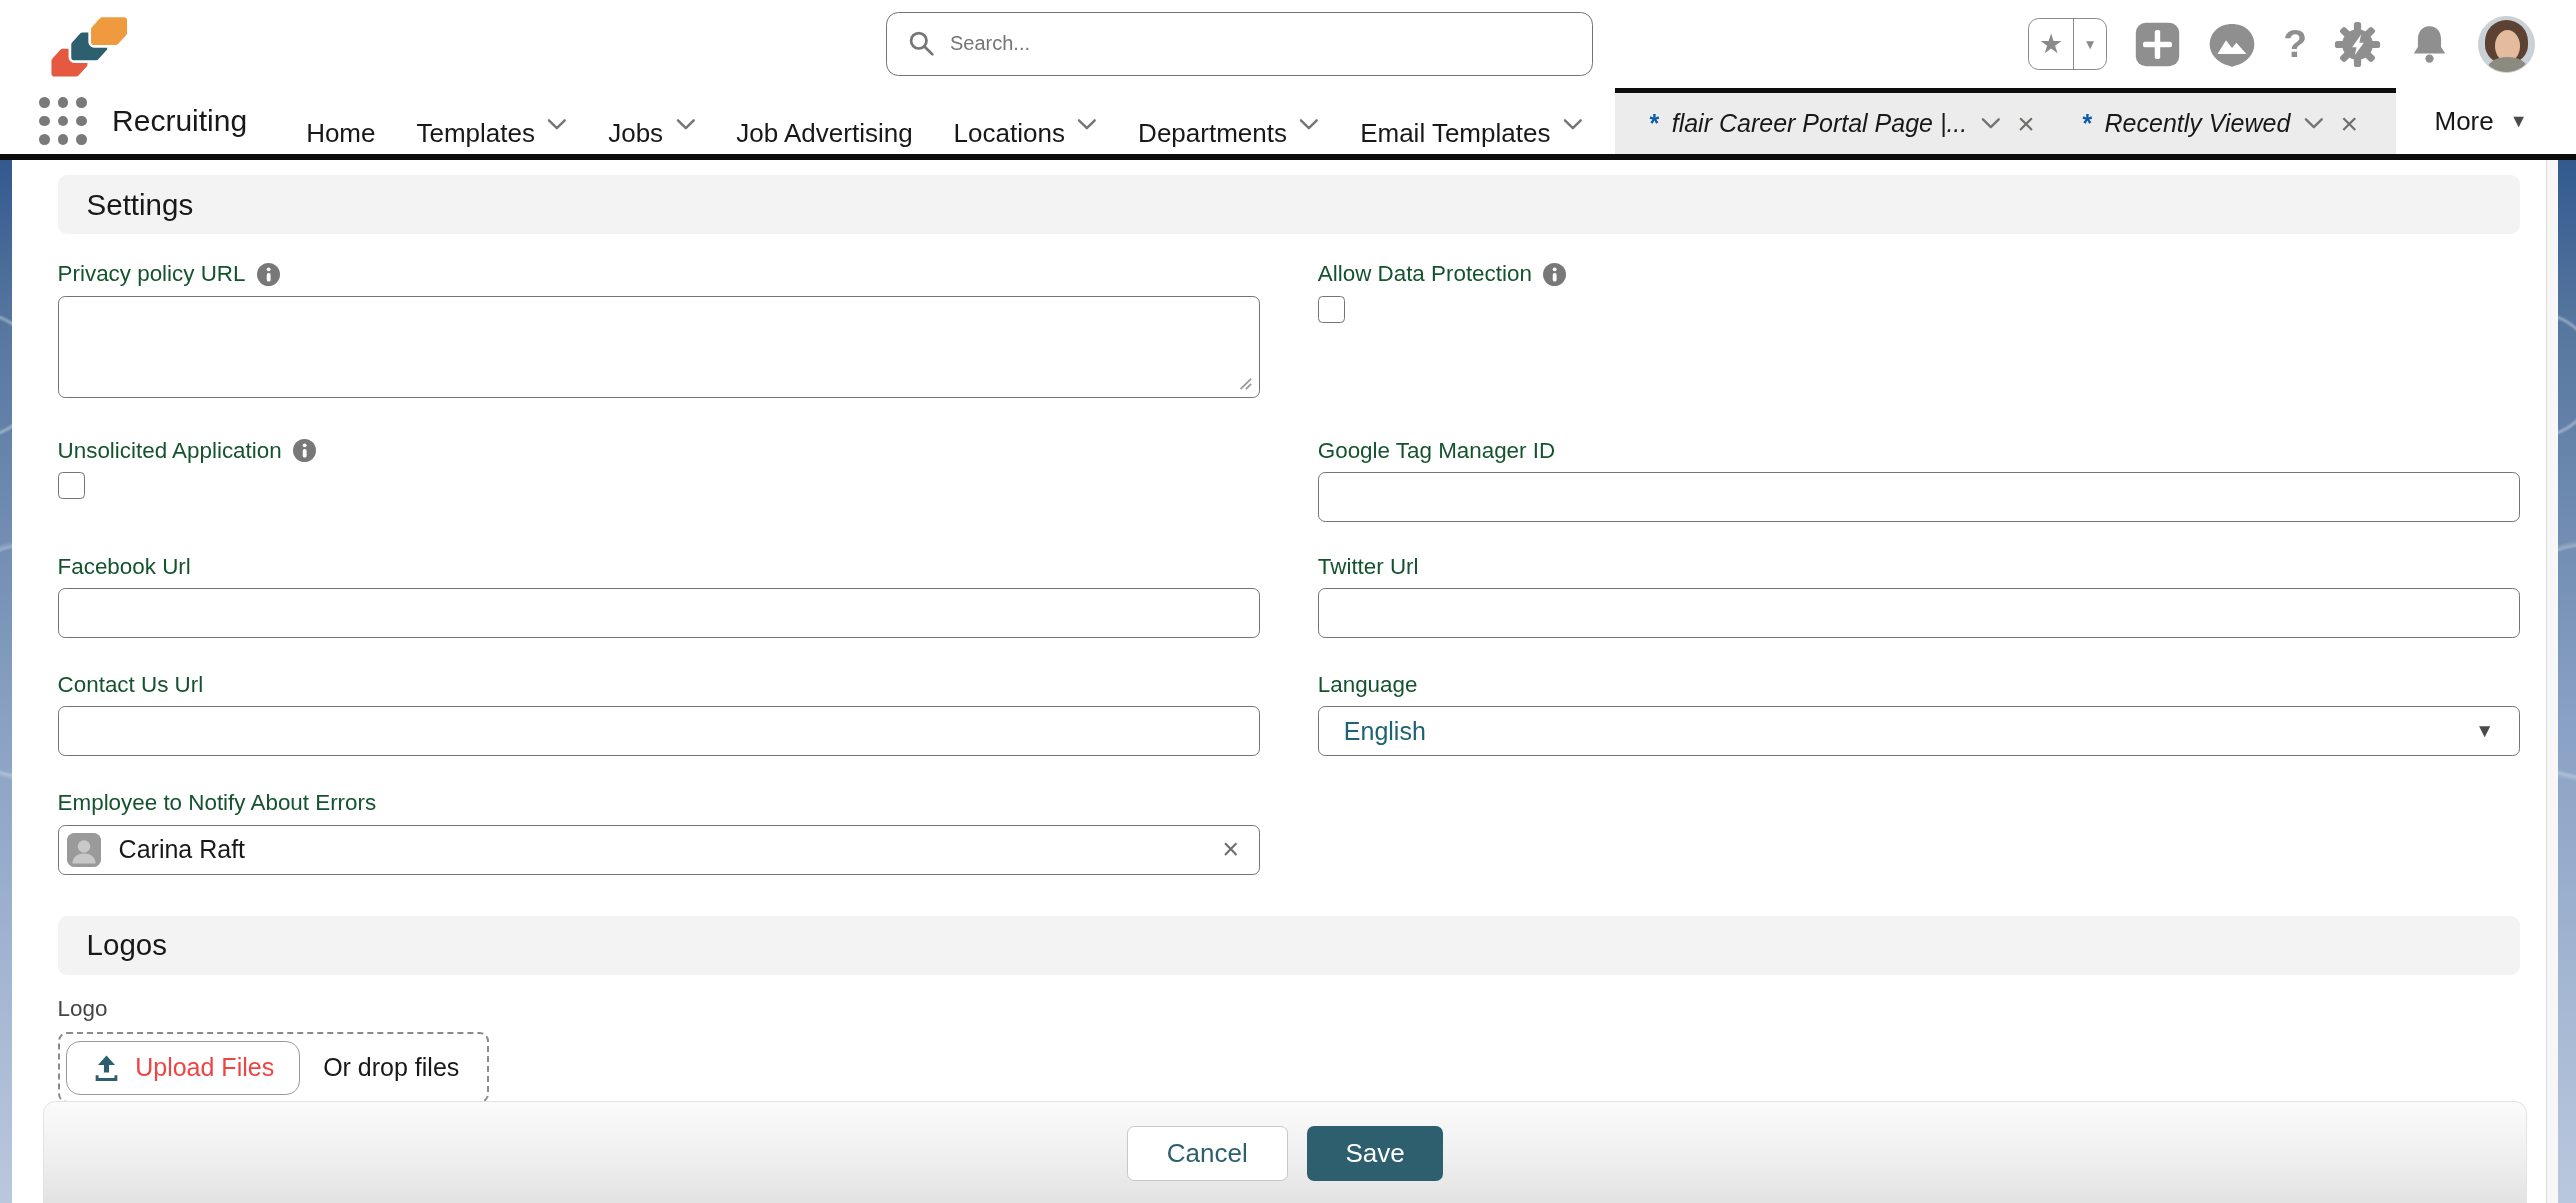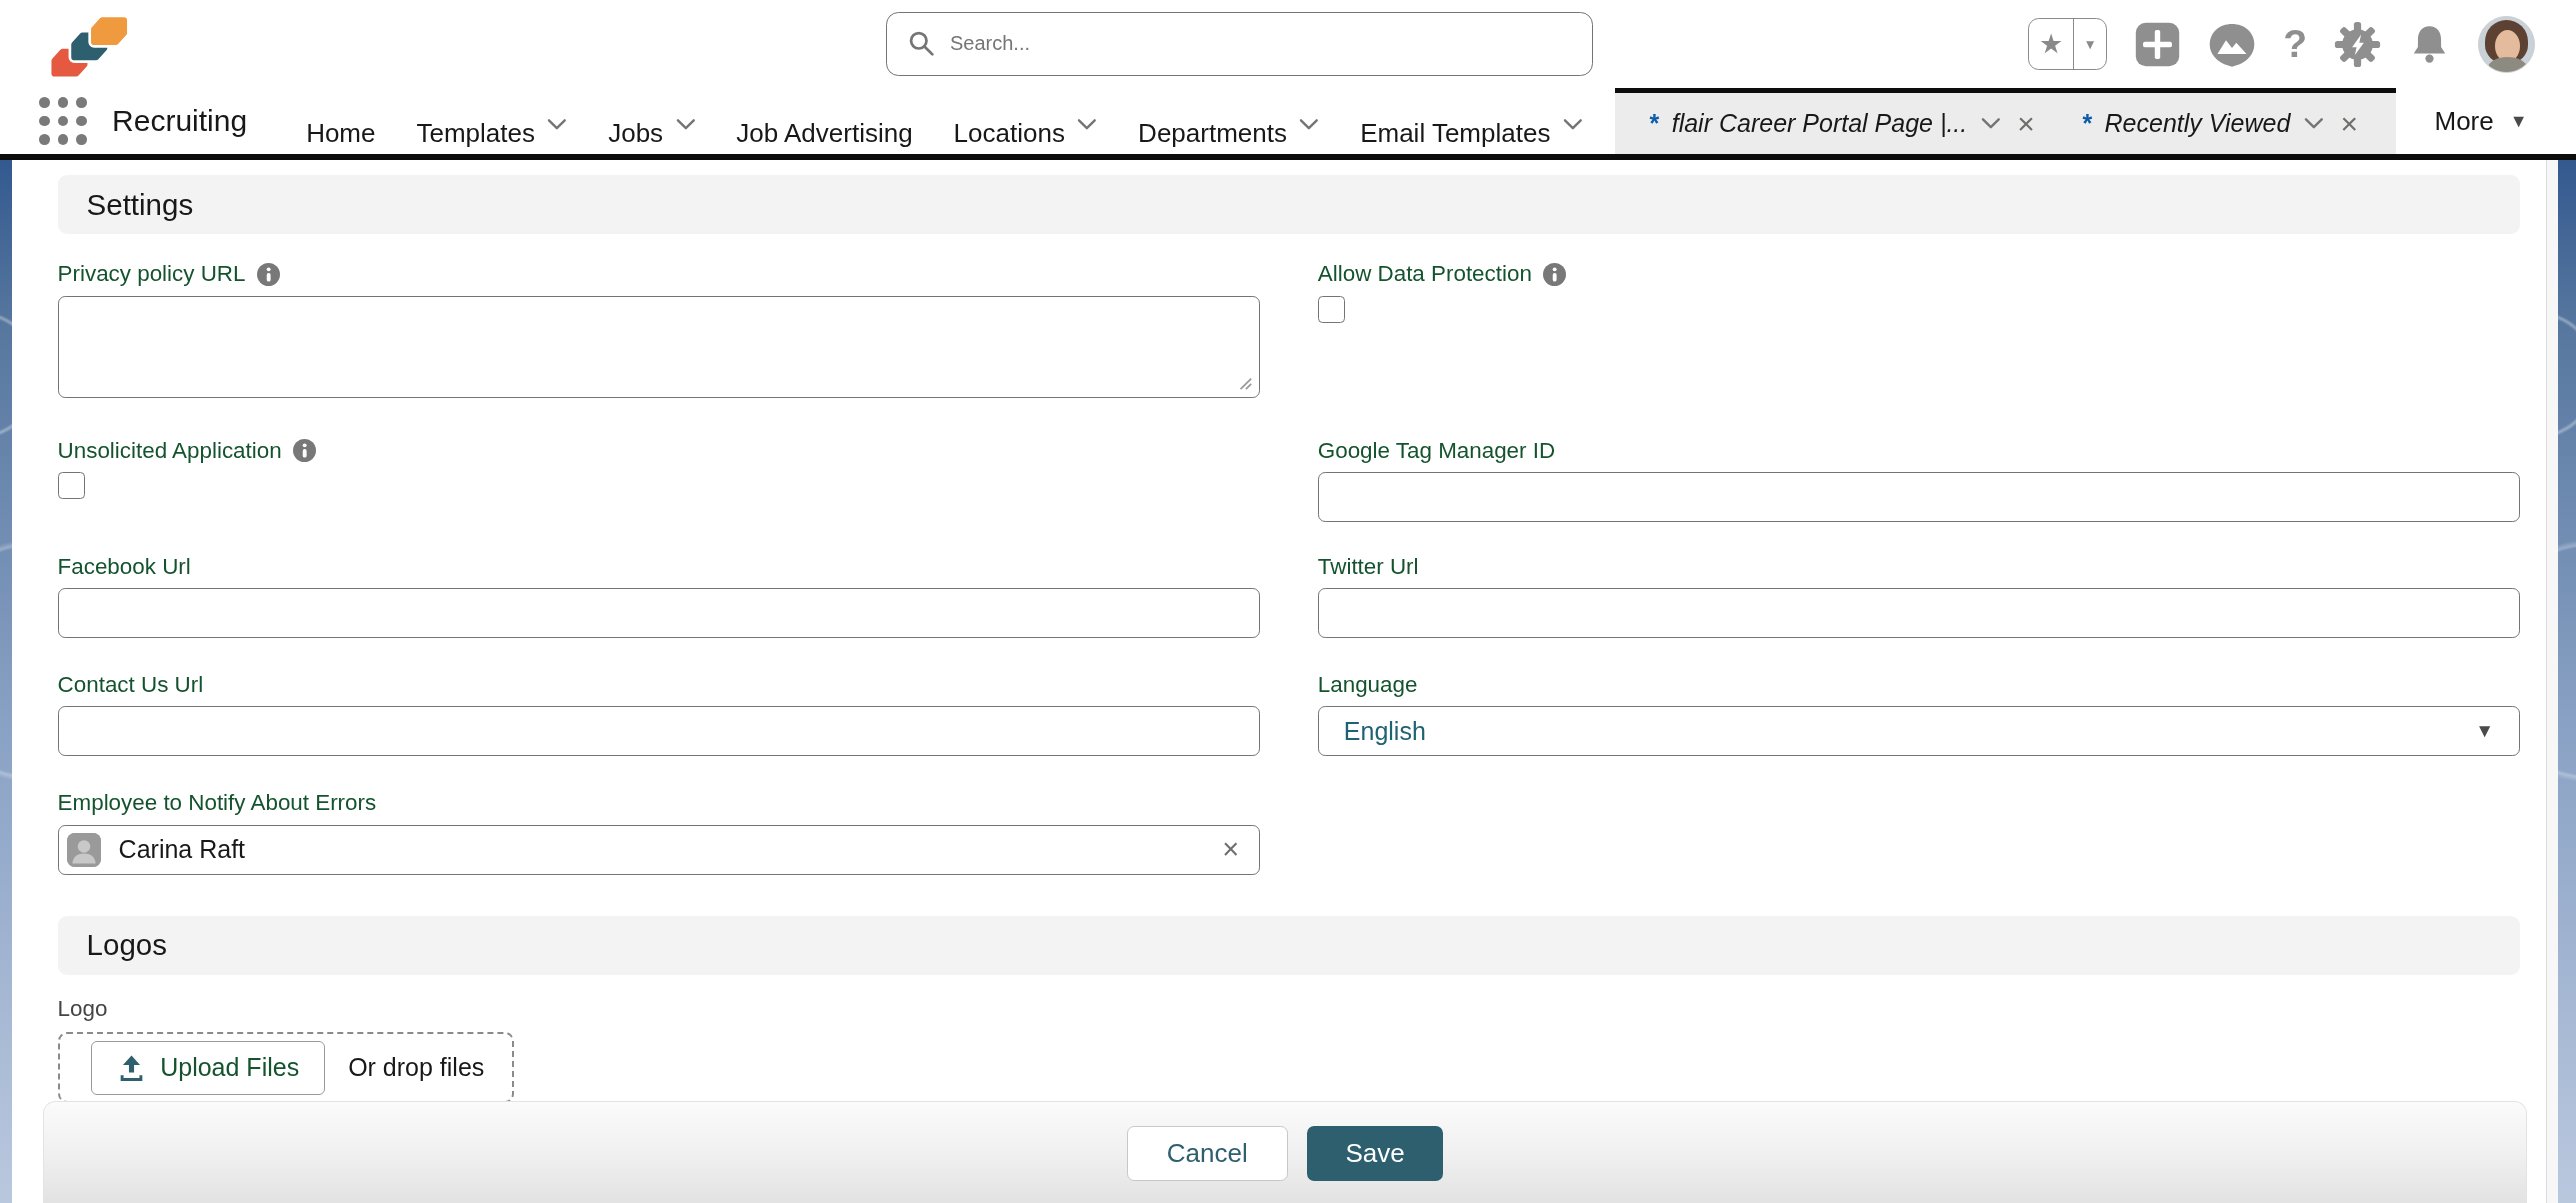--- a/index.html
+++ b/index.html
@@ -95,23 +95,23 @@
   .pill-box { height: 50px; border: 1.8px solid #747474; border-radius: 7.2px; background: #fff;
     display: flex; align-items: center; gap: 18px; padding: 0 19.7px 0 8px; }
   .pill-avatar { width: 34px; height: 34px; border-radius: 8px; background: #999; overflow: hidden; flex: none; }
   .pill-name { flex: 1; font-size: 25px; color: #181818; }
   .pill-close { font-size: 29px; color: #706e6b; cursor: pointer; line-height: 1; }
 
   .logos-bar { margin-top: 41px; }
   .logo-label { margin-top: 21.5px; font-size: 22.4px; color: #444; height: 29px; }
   .upload-zone { margin-top: 7.2px; display: inline-flex; align-items: center; gap: 23px;
     border: 2.7px dashed #8a8a8a; border-radius: 9px; padding: 6.3px; }
-  .upload-btn { height: 54px; background: #fff; border: 1.8px solid #9b9997; border-radius: 6px;
+  .upload-btn { height: 54px; background: #fff; border: 1.8px solid #9b9997; border-radius: 14px;
     display: flex; align-items: center; gap: 14.3px; padding: 0 25px; cursor: pointer;
-    font-size: 25px; color: #14532d; font-family: "Liberation Sans", sans-serif; margin-left: 25px; }
+    font-size: 25px; color: #ef4444; font-family: "Liberation Sans", sans-serif; }
   .drop-text { font-size: 25px; color: #181818; padding-right: 21.5px; }
 
   .trash-row { margin-top: 10.7px; padding-left: 333px; height: 32px; }
   .trash-btn { background: none; border: none; cursor: pointer; }
 
   .logo-preview { position: relative; height: 15px; width: 501px; overflow: hidden; margin-top: 1.8px; }
   .lp-orange { position: absolute; left: 73px; top: 3.6px; width: 70px; height: 36px;
     background: #e8943b; border-radius: 10.7px 7.2px 0 0; transform: skewX(-14deg); }
   .lp-text { position: absolute; left: 163px; top: -5.4px; font-size: 66px; font-weight: 700;
     color: #1c1c1c; letter-spacing: 1.8px; }

